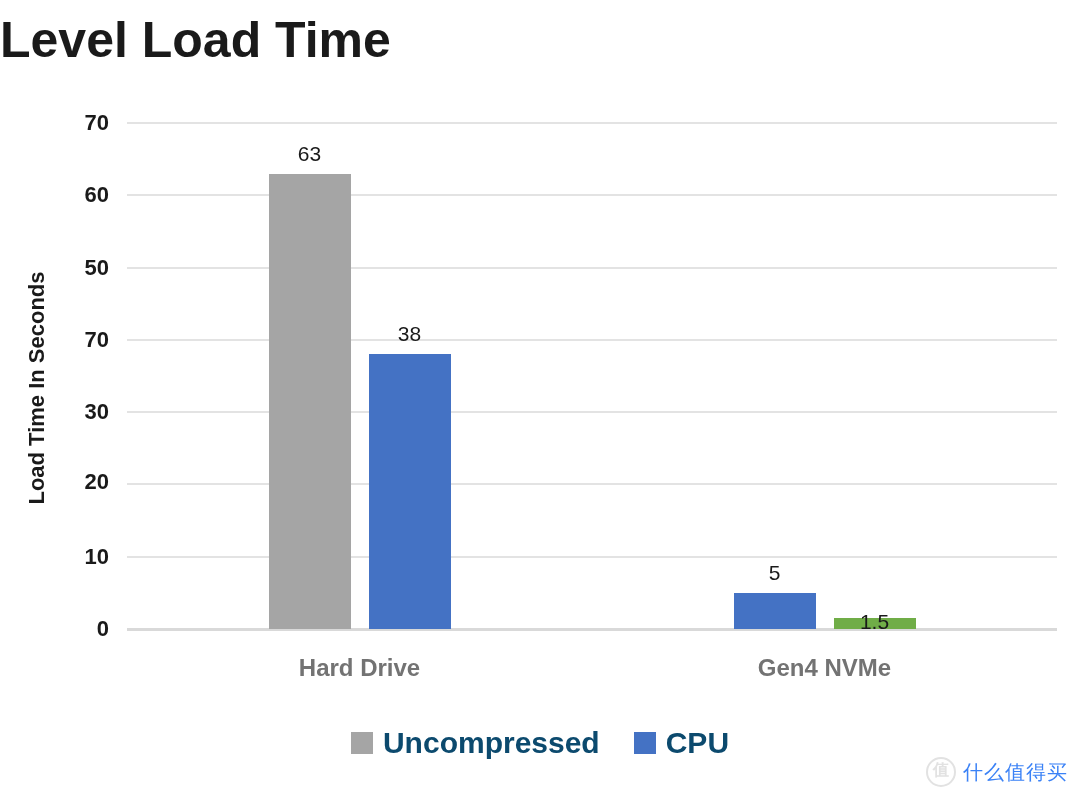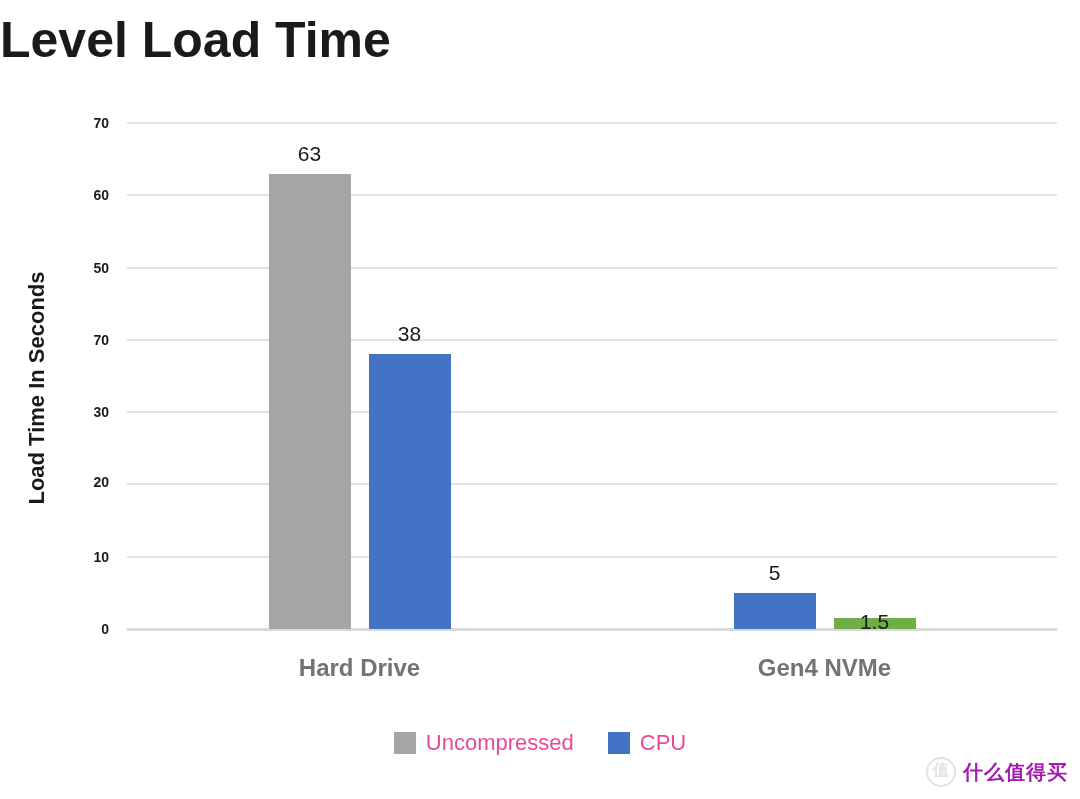--- a/index.html
+++ b/index.html
@@ -68,21 +68,21 @@
     background: #d9d9d9;
     height: 3px;
   }
 
   
   .y-tick {
     position: absolute;
     right: 0;
     width: 60px;
     text-align: right;
-    font-size: 14px;
+    font-size: 22px;
     font-weight: bold;
     color: #1a1a1a;
     transform: translateY(-50%);
     white-space: nowrap;
   }
   .y-ticks-col {
     position: absolute;
     left: 47px;
     top: 123px;
     width: 62px;
@@ -131,23 +131,23 @@
     display: flex;
     align-items: center;
     gap: 10px;
   }
   .legend-swatch {
     width: 22px;
     height: 22px;
     flex: 0 0 auto;
   }
   .legend-label {
-    font-size: 22px;
-    font-weight: normal;
-    color: #ec4899;
+    font-size: 30px;
+    font-weight: bold;
+    color: #0c4a6e;
     white-space: nowrap;
     line-height: 30px;
   }
 
   
   .watermark {
     position: absolute;
     right: 12px;
     bottom: 12px;
     display: flex;
@@ -162,22 +162,22 @@
     border: 2px solid #e2e2e2;
     border-radius: 50%;
     color: #e2e2e2;
     font-size: 16px;
     line-height: 22px;
     text-align: center;
     font-weight: bold;
   }
   .watermark-text {
     font-size: 20px;
-    color: #a21caf;
-    font-weight: bold;
+    color: #3b82f6;
+    font-weight: normal;
     letter-spacing: 1px;
     white-space: nowrap;
   }
 </style>
 </head>
 <body>
 
 <div id="chart-root">
 
   <div class="chart-title">Level Load Time</div>

